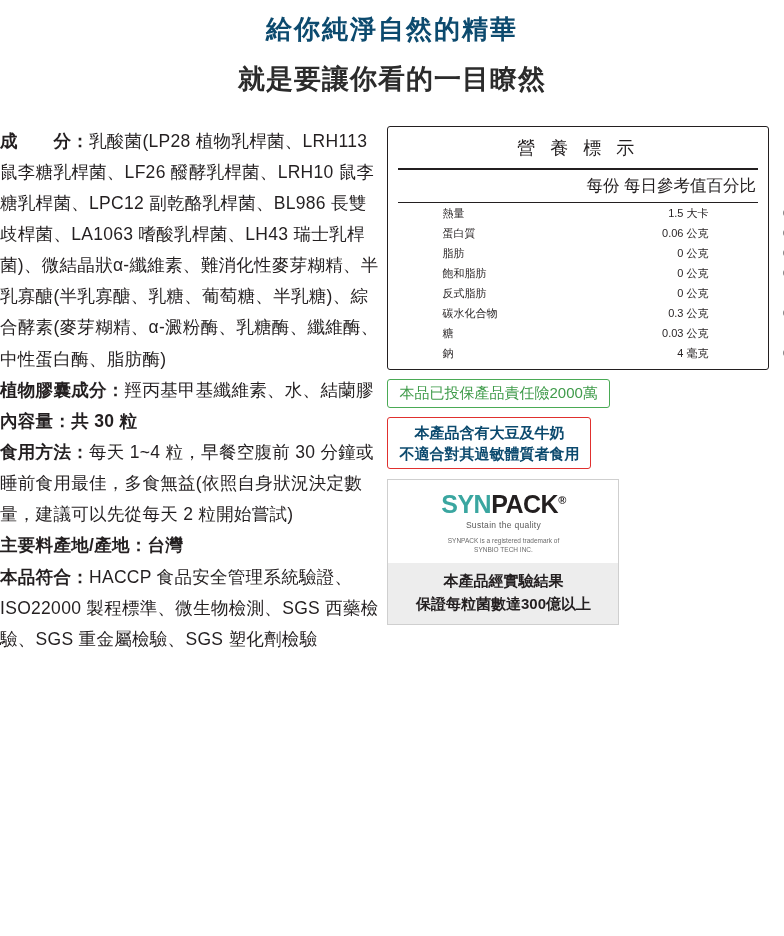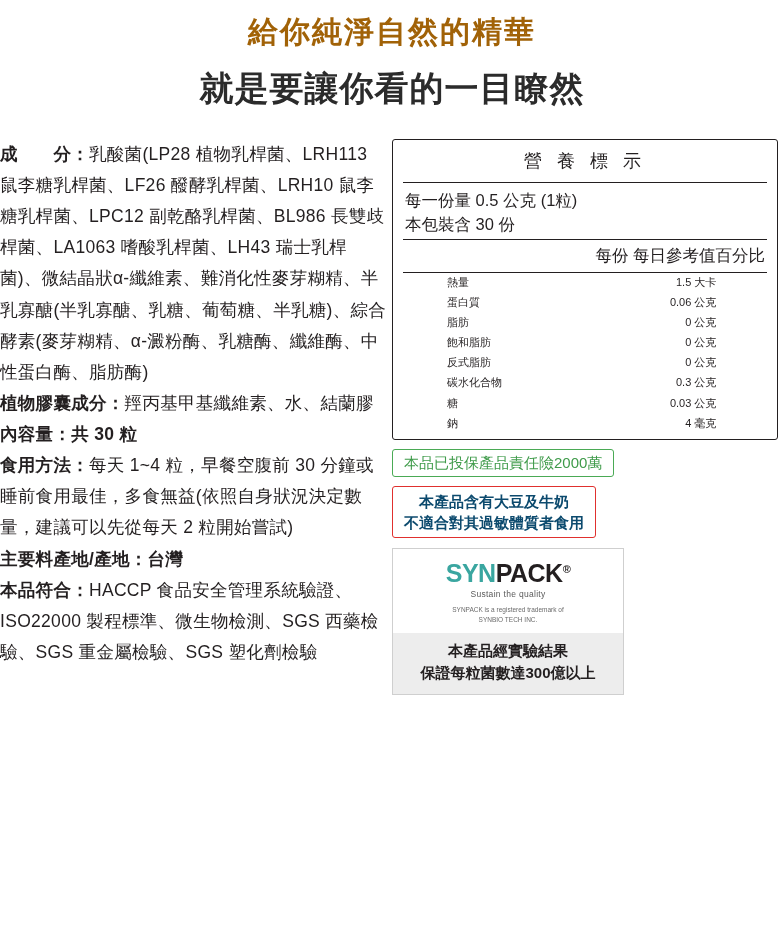--- a/index.html
+++ b/index.html
@@ -8,42 +8,42 @@
     background:#ffffff;
     font-family:"Liberation Sans","DejaVu Sans",sans-serif;
     color:#231f20;
     overflow:hidden;
   }
   .page{position:relative;width:784px;height:936px;}
 
   
   .head1{
     text-align:center;
-    font-size:30px;
-    font-weight:bold;
-    color:#a16207;
+    font-size:26px;
+    font-weight:bold;
+    color:#0c4a6e;
     letter-spacing:2px;
     margin-top:14px;
     line-height:1.2;
   }
   .head2{
     text-align:center;
-    font-size:34px;
+    font-size:27px;
     font-weight:bold;
     color:#2b2b2b;
     letter-spacing:1px;
     margin-top:18px;
     line-height:1.2;
   }
 
   
   .body-wrap{
     display:flex;
     margin-top:30px;
-    padding:0 6px 0 0;
+    padding:0 15px 0 0;
     align-items:flex-start;
   }
   .col-left{
     width:390px;
     padding-left:0px;
     font-size:17.5px;
     line-height:1.78;
     letter-spacing:0.3px;
   }
   .col-left p{margin:0;}
@@ -211,24 +211,20 @@
 
     </div>
 
     <div class="col-right">
 
       <div class="nutri">
 
         <div class="nutri-title">營 養 標 示</div>
         <div class="rule"></div>
 
-        <div class="serv">
-          <div>每一份量 0.5 公克 (1粒)</div>
-          <div>本包裝含 30 份</div>
-        </div>
 
         <div class="rule"></div>
 
         <div class="pct-head">每份 每日參考值百分比</div>
 
         <div class="rule"></div>
 
         <table class="nt">
           <tbody>
             <tr>

